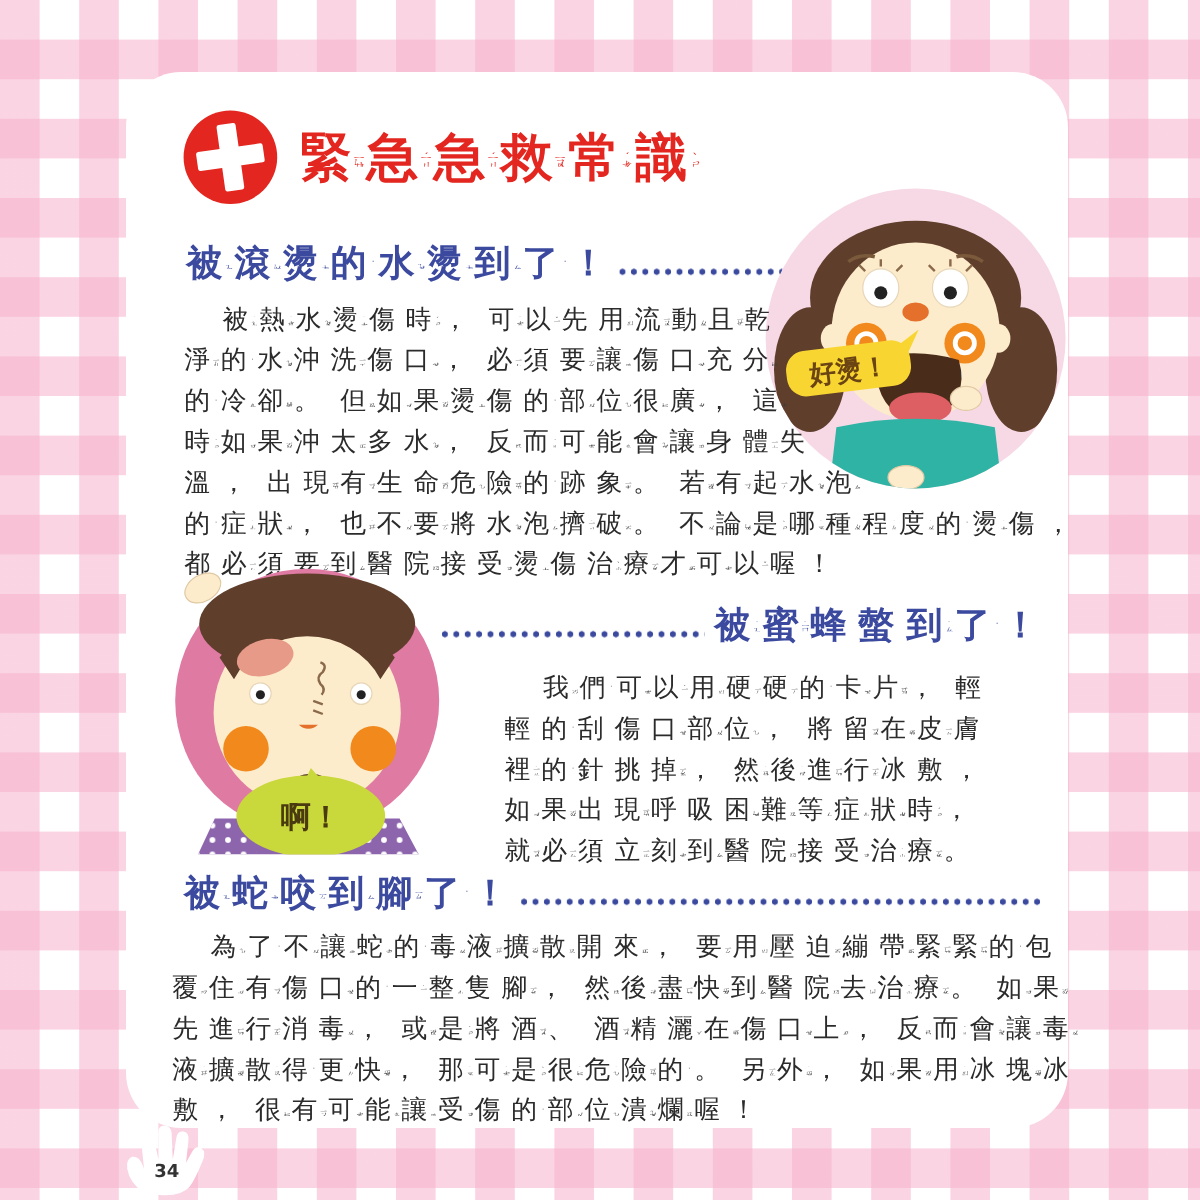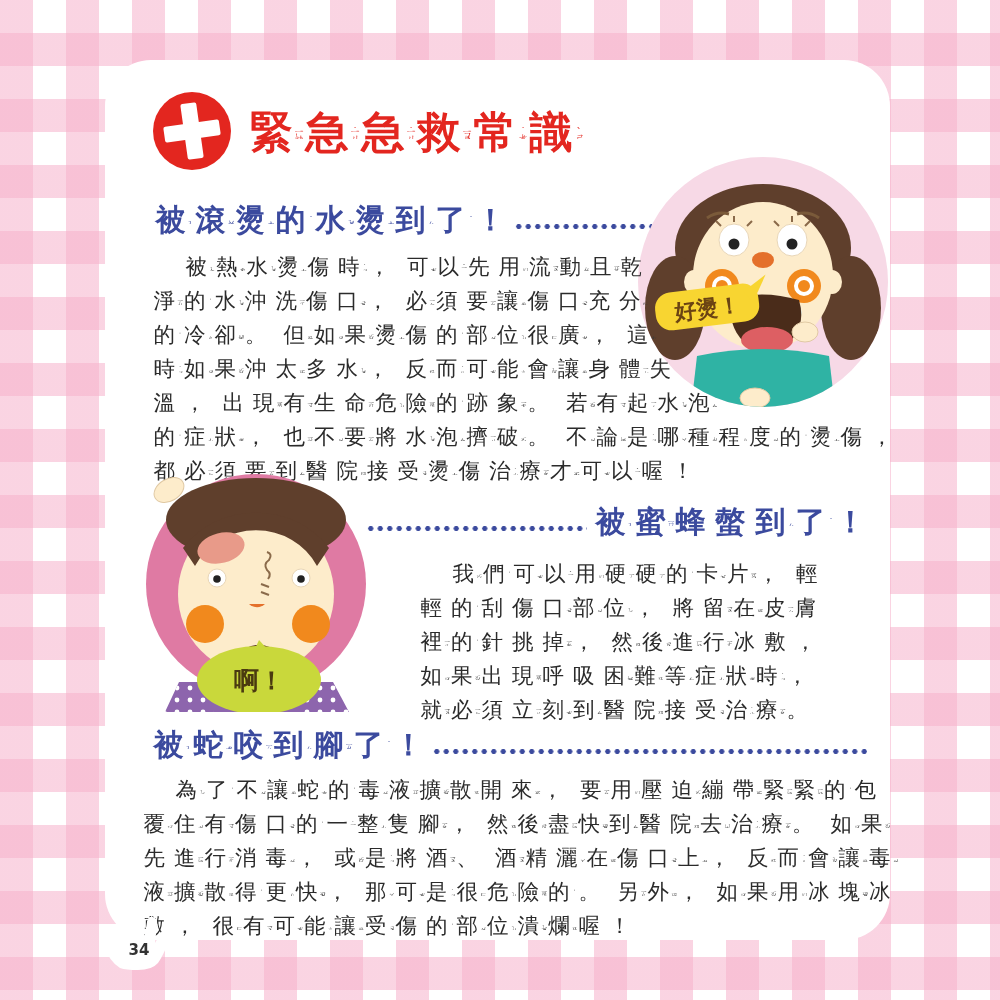--- a/index.html
+++ b/index.html
@@ -42,21 +42,21 @@
     background-size:9.5px 9px;background-repeat:repeat-x;background-position:left center;
   }
   .para{position:absolute;}
   .p1{left:48px;top:190px;}
   .p2{left:315px;top:497px;}
   .p3{left:38px;top:713px;}
   
   .illus{position:absolute;}
   .girl{left:532px;top:96px;width:252px;height:252px;}
   .child{left:16px;top:396px;width:268px;height:256px;}
-  .pagenum{position:absolute;left:92px;top:910px;width:100px;height:62px;}
+  .pagenum{position:absolute;left:92px;top:936px;width:100px;height:62px;}
 </style>
 </head>
 <body>
 
 <div class="panel">
 
   <div class="title-row">
     <span>
       <svg width="82" height="82" viewBox="0 0 82 82">
         <circle cx="41" cy="41" r="39" fill="#e3261f"></circle>

